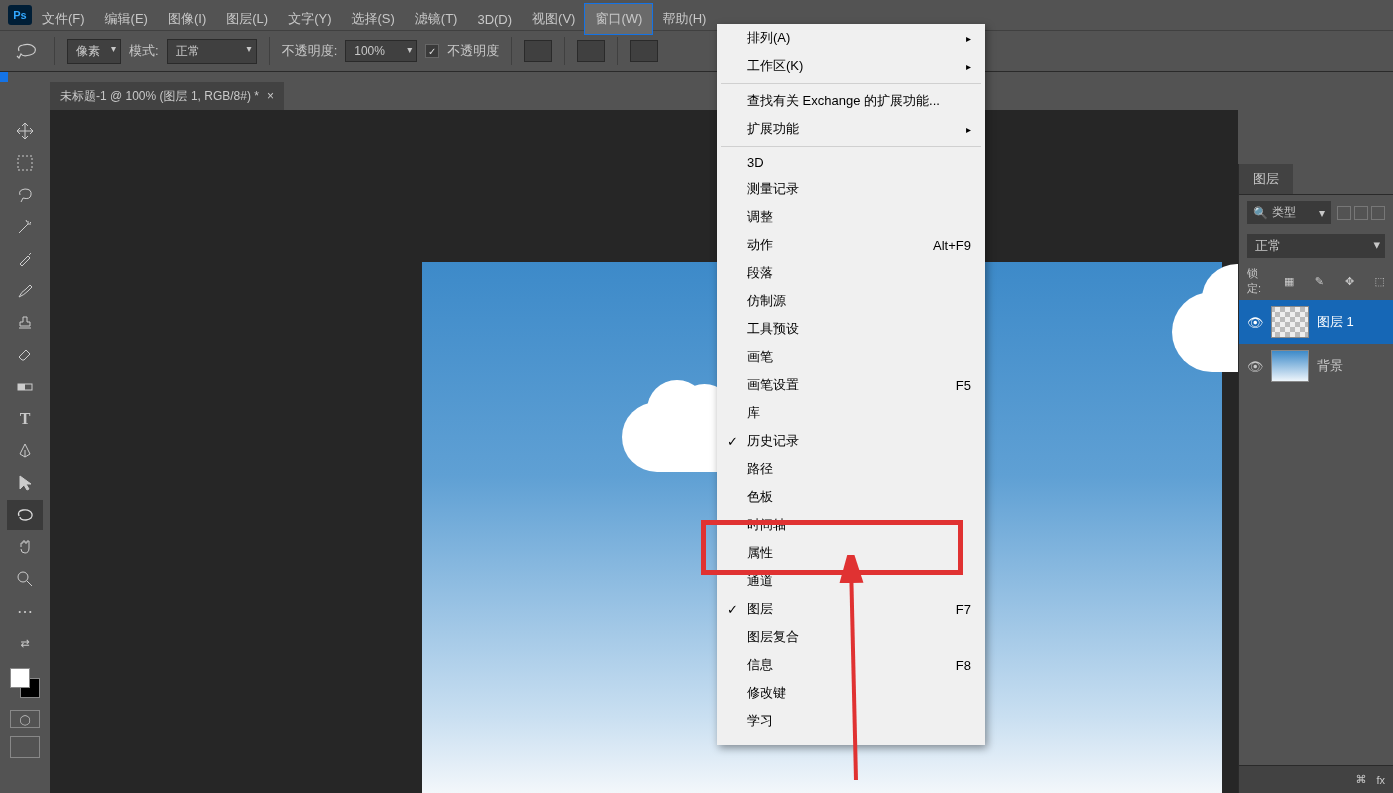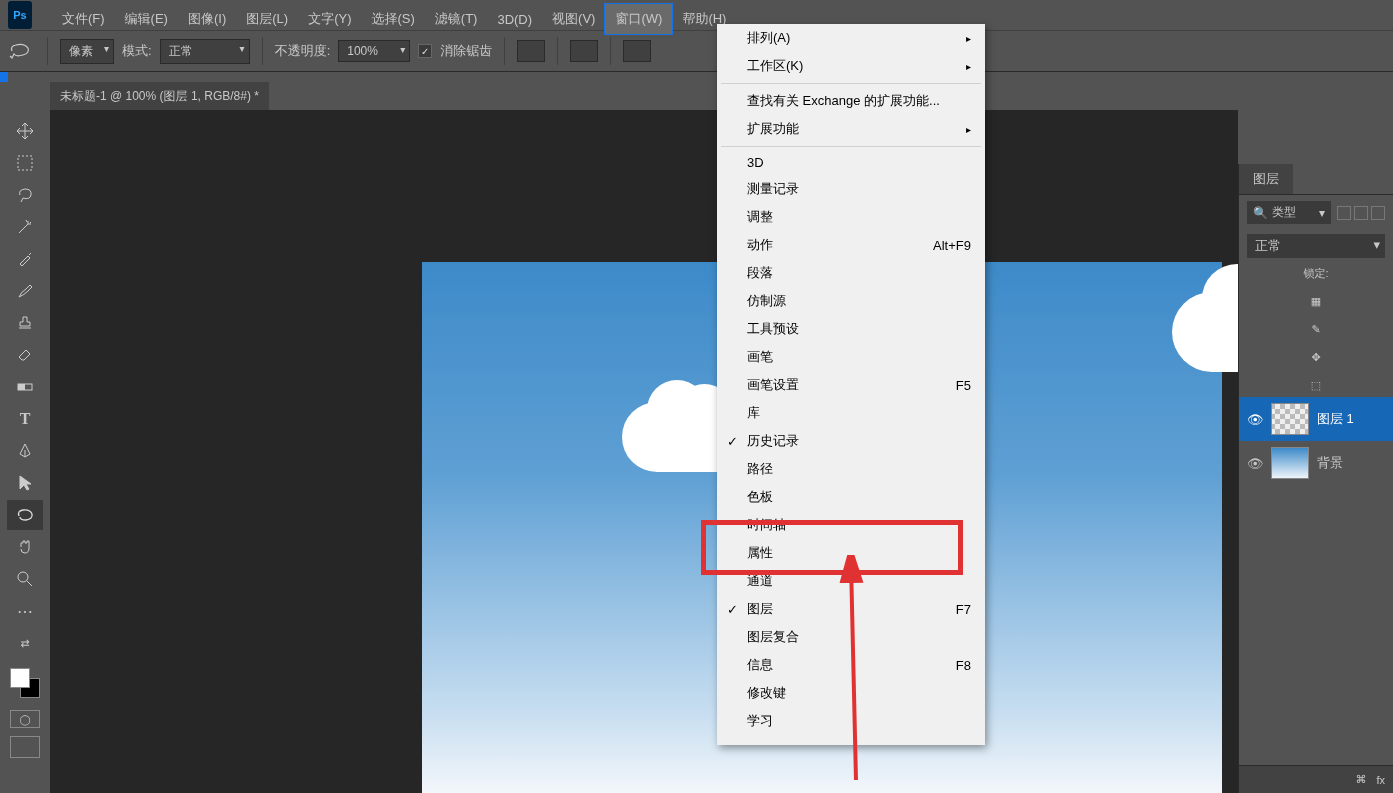--- a/index.html
+++ b/index.html
@@ -1,37 +1,37 @@
 <!DOCTYPE html>
 <html><head>
 <meta charset="utf-8">
 <style>
 * { margin: 0; padding: 0; box-sizing: border-box; font-family: "Microsoft YaHei", Arial, sans-serif; }
 body { background: #535353; width: 1393px; height: 793px; overflow: hidden; position: relative; color: #c8c8c8; font-size: 13px; }
 
 
 .menubar { height: 30px; background: #535353; display: flex; align-items: center; padding-left: 8px; }
-.ps-logo { width: 24px; height: 28px; background: #001e36; color: #31a8ff; font-weight: bold; font-size: 11px; display: flex; align-items: center; justify-content: center; border-radius: 3px; margin-right: 20px; }
+.ps-logo { width: 24px; height: 20px; background: #001e36; color: #31a8ff; font-weight: bold; font-size: 11px; display: flex; align-items: center; justify-content: center; border-radius: 3px; }
 .menu-item { padding: 6px 10px; cursor: pointer; margin-top: 8px; }
 .menu-item.active { background: #6a6a6a; outline: 1px solid #1473e6; }
 
 
-.optionsbar { height: 42px; background: #535353; border-top: 1px solid #404040; border-bottom: 1px solid #2a2a2a; display: flex; align-items: center; padding-left: 5px; gap: 8px; }
+.optionsbar { height: 42px; background: #535353; border-top: 1px solid #404040; border-bottom: 1px solid #2a2a2a; display: flex; align-items: center; padding-left: 12px; gap: 8px; }
 .lasso-icon { width: 30px; height: 24px; display: flex; align-items: center; justify-content: center; }
 .divider { width: 1px; height: 28px; background: #404040; margin: 0 4px; }
 .dropdown { background: #404040; border: 1px solid #2a2a2a; padding: 3px 20px 3px 8px; position: relative; font-size: 12px; }
 .dropdown::after { content: "▾"; position: absolute; right: 4px; top: 3px; font-size: 10px; }
 .opt-label { font-size: 13px; }
 .checkbox { width: 14px; height: 14px; background: #3a3a3a; border: 1px solid #666; display: inline-flex; align-items: center; justify-content: center; font-size: 10px; color: #ddd; }
 .opt-btn { width: 28px; height: 22px; background: #404040; border: 1px solid #2a2a2a; }
 
 
 .accent { position: absolute; left: 0; top: 72px; width: 8px; height: 10px; background: #1473e6; }
 .doctab-bar { position: absolute; left: 50px; top: 82px; height: 28px; display: flex; }
-.doctab { background: #424242; padding: 6px 10px; font-size: 12px; display: flex; align-items: center; gap: 8px; flex-direction: column; }
+.doctab { background: #424242; padding: 6px 10px; font-size: 12px; display: flex; align-items: center; gap: 8px; }
 .doctab .close { font-size: 12px; }
 
 .toolstrip { position: absolute; left: 0; top: 110px; width: 50px; background: #535353; display: flex; flex-direction: column; align-items: center; padding-top: 6px; gap: 2px; }
 .tool { width: 36px; height: 30px; display: flex; align-items: center; justify-content: center; font-size: 16px; cursor: pointer; position: relative; }
 .tool.selected { background: #3a3a3a; }
 .swatch { width: 30px; height: 30px; position: relative; margin-top: 8px; }
 .swatch .fg { position: absolute; width: 20px; height: 20px; background: #fff; border: 1px solid #888; top: 0; left: 0; z-index: 2; }
 .swatch .bg { position: absolute; width: 20px; height: 20px; background: #000; border: 1px solid #888; bottom: 0; right: 0; }
 .mask-btn { width: 30px; height: 18px; border: 1px solid #888; display:flex; align-items:center; justify-content:center; margin-top:10px; font-size:10px;}
 .screen-btn { width:30px; height:22px; border:1px solid #888; margin-top:6px;}
@@ -62,21 +62,21 @@
 .right-panel { position: absolute; right: 0; top: 164px; width: 155px; background: #535353; height: 629px; border-left: 1px solid #2a2a2a; }
 .panel-tab { background: #424242; padding: 6px 14px; width: fit-content; }
 .panel-tabs { display:flex; border-bottom:1px solid #2a2a2a;}
 .panel-row { display: flex; align-items: center; padding: 6px 8px; gap: 6px; font-size: 12px; }
 .search-type { background: #3a3a3a; padding: 3px 6px; flex: 1; display:flex; align-items:center; gap:4px;}
 .filter-icons { display:flex; gap:3px;}
 .filter-icons span { width:14px; height:14px; border:1px solid #777; display:inline-block; font-size:9px; text-align:center;}
 .blend-row { display:flex; padding:4px 8px; }
 .blend-dd { background:#3a3a3a; padding:3px 8px; flex:1; position:relative;}
 .blend-dd::after{content:"▾"; position:absolute; right:5px;}
-.lock-row { display:flex; padding:4px 8px; gap:13px; align-items:center; font-size:11px;flex-direction:column;}
+.lock-row { display:flex; padding:4px 8px; gap:20px; align-items:center; font-size:11px;}
 .lock-row .li { width:15px; height:15px; display:inline-flex; align-items:center; justify-content:center;}
 .layer-item { display: flex; align-items: center; padding: 6px 8px; gap: 8px; }
 .layer-item.selected { background: #1667b6; color:#fff; }
 .eye { width: 16px; font-size: 13px; }
 .layer-thumb { width: 38px; height: 32px; border: 1px solid #888; background: #4a90d0; }
 .layer-thumb.transp { background: repeating-conic-gradient(#bbb 0% 25%, #eee 0% 50%) 50% / 10px 10px; }
 .layer-thumb.grad { background: linear-gradient(to bottom, #3d8ac9, #eef5fb); }
 .panel-footer { position:absolute; bottom:0; left:0; right:0; height:28px; background:#424242; display:flex; align-items:center; justify-content:flex-end; gap:10px; padding:0 8px; font-size:11px; border-top:1px solid #2a2a2a;}
 </style>
 </head>
@@ -104,21 +104,21 @@
       </svg>
   </div>
   <div class="divider"></div>
   <div class="dropdown">像素</div>
   <span class="opt-label">模式:</span>
   <div class="dropdown" style="width:90px">正常</div>
   <div class="divider"></div>
   <span class="opt-label">不透明度:</span>
   <div class="dropdown" style="width:72px">100%</div>
   <span class="checkbox">✓</span>
-  <span class="opt-label">消除锯齿</span>
+  <span class="opt-label">不透明度</span>
   <div class="divider"></div>
   <div class="opt-btn"></div>
   <div class="divider"></div>
   <div class="opt-btn"></div>
   <div class="divider"></div>
   <div class="opt-btn"></div>
 </div>
 
 <div class="accent"></div>
 

